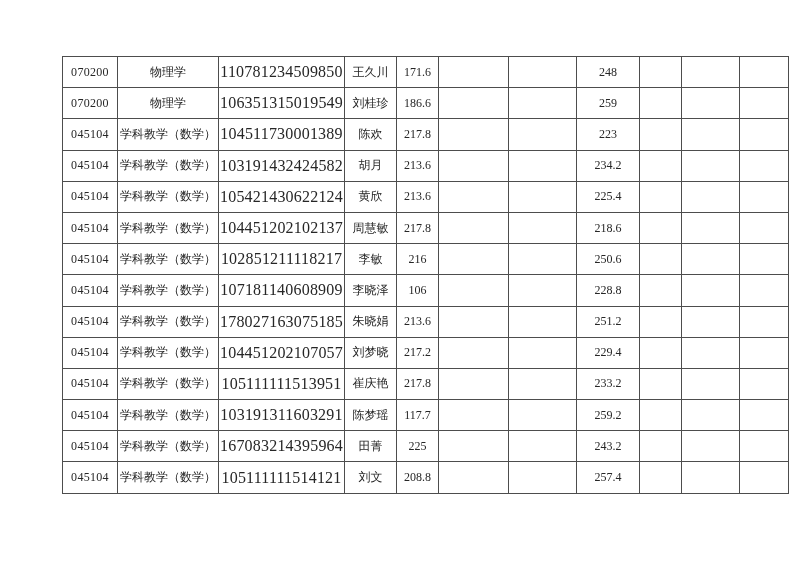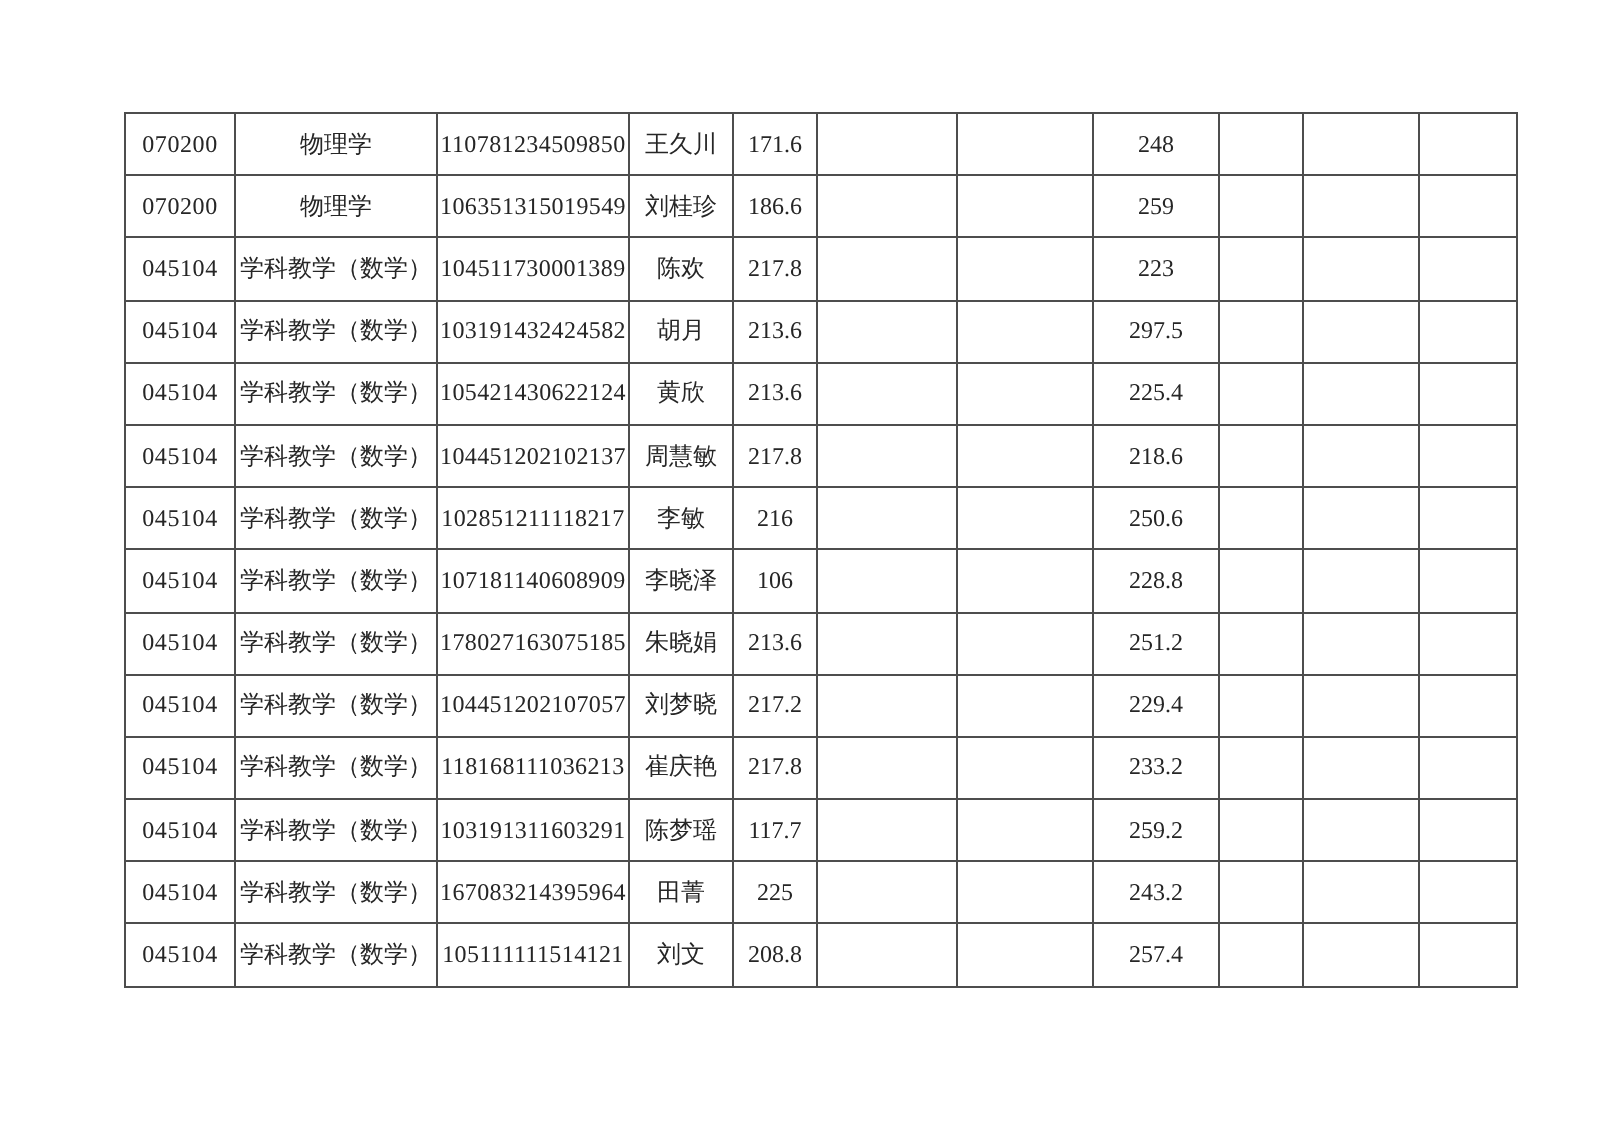--- a/index.html
+++ b/index.html
@@ -33,21 +33,21 @@
     padding: 0 1px;
     text-align: center;
     vertical-align: middle;
     font-family: "Liberation Serif", serif;
     font-size: 12px;
     color: #262626;
     white-space: nowrap;
     overflow: hidden;
   }
   table.grid td.col-id {
-    font-size: 12px;
+    font-size: 16px;
     letter-spacing: 0.2px;
   }
   table.grid td.col-code {
     letter-spacing: 0.3px;
   }
 </style>
 </head>
 <body>
 
 <div class="page">
@@ -106,21 +106,21 @@
           <td class="col-empty-5"></td>
         </tr>
         <tr>
           <td class="col-code">045104</td>
           <td class="col-major">学科教学（数学）</td>
           <td class="col-id">103191432424582</td>
           <td class="col-name">胡月</td>
           <td class="col-score1">213.6</td>
           <td class="col-empty-1"></td>
           <td class="col-empty-2"></td>
-          <td class="col-score2">297.5</td>
+          <td class="col-score2">234.2</td>
           <td class="col-empty-3"></td>
           <td class="col-empty-4"></td>
           <td class="col-empty-5"></td>
         </tr>
         <tr>
           <td class="col-code">045104</td>
           <td class="col-major">学科教学（数学）</td>
           <td class="col-id">105421430622124</td>
           <td class="col-name">黄欣</td>
           <td class="col-score1">213.6</td>
@@ -192,21 +192,21 @@
           <td class="col-empty-1"></td>
           <td class="col-empty-2"></td>
           <td class="col-score2">229.4</td>
           <td class="col-empty-3"></td>
           <td class="col-empty-4"></td>
           <td class="col-empty-5"></td>
         </tr>
         <tr>
           <td class="col-code">045104</td>
           <td class="col-major">学科教学（数学）</td>
-          <td class="col-id">118168111036213</td>
+          <td class="col-id">105111111513951</td>
           <td class="col-name">崔庆艳</td>
           <td class="col-score1">217.8</td>
           <td class="col-empty-1"></td>
           <td class="col-empty-2"></td>
           <td class="col-score2">233.2</td>
           <td class="col-empty-3"></td>
           <td class="col-empty-4"></td>
           <td class="col-empty-5"></td>
         </tr>
         <tr>

